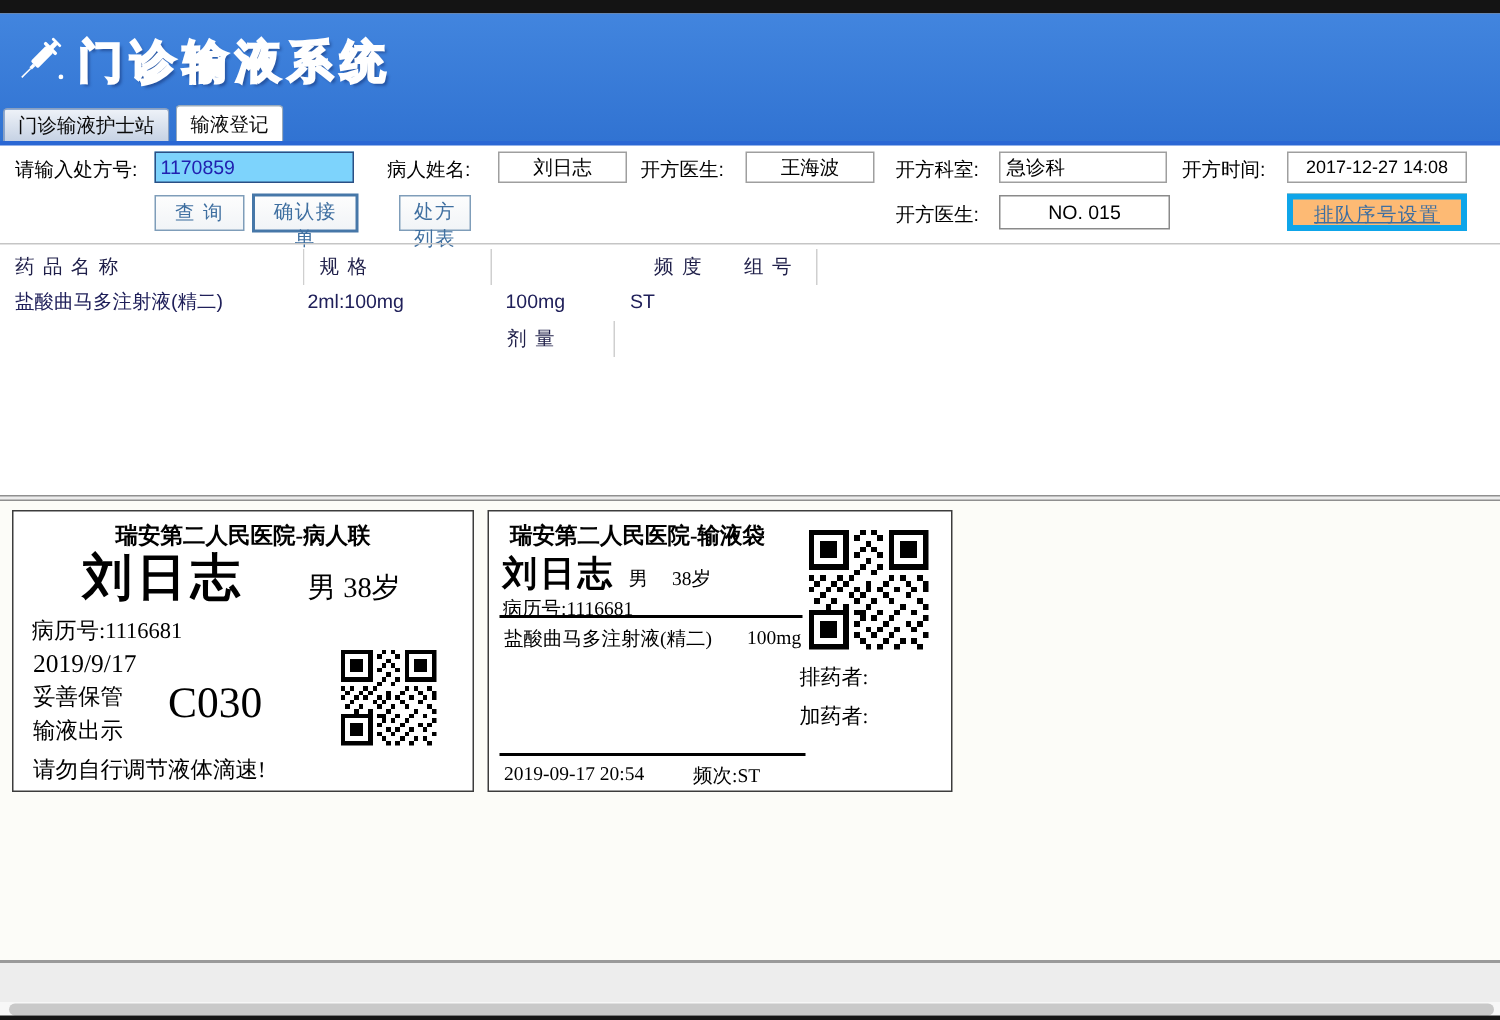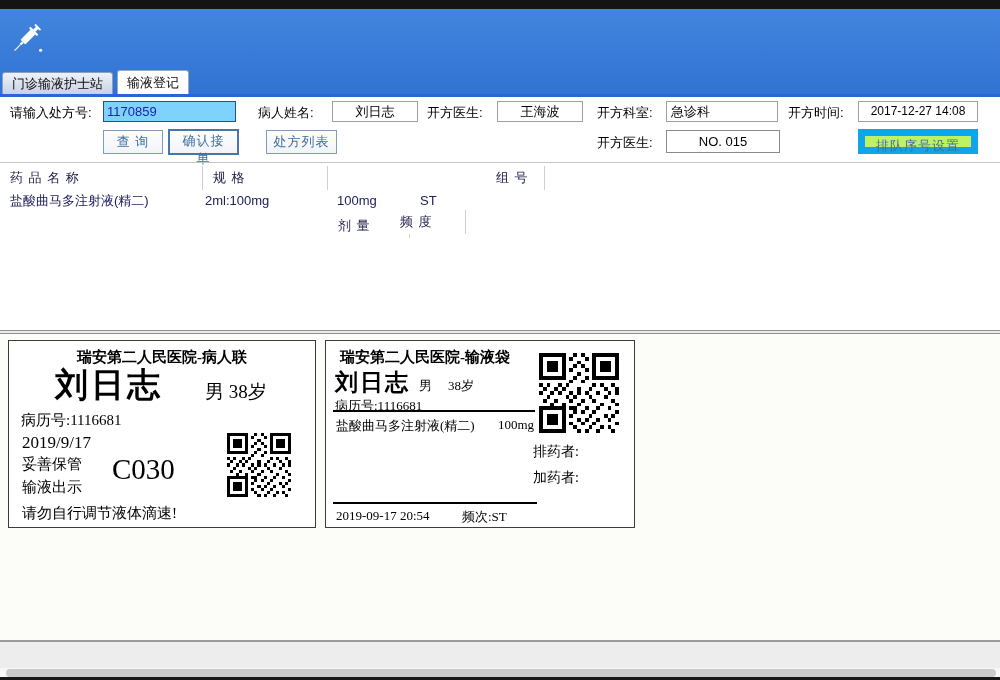--- a/index.html
+++ b/index.html
@@ -22,21 +22,21 @@
   
   .lbl{font-size:13px;line-height:18px;color:#000;white-space:nowrap;}
   .valbox{background:#fff;border:1px solid #9f9f9f;box-sizing:border-box;height:21px;
     line-height:19px;text-align:center;font-size:13px;overflow:hidden;}
   .rx-input{box-sizing:border-box;width:133px;height:21px;border:1px solid #2b4f84;
     padding:0 3px;font-size:13px;color:var(--rx-text);font-family:inherit;background:#7dd3fc;}
   .btn{box-sizing:border-box;background:linear-gradient(180deg,#fdfdfd,#f1f4f7);
     border:1px solid var(--accent-border);color:var(--btn-text);font-size:13px;
     font-family:inherit;cursor:pointer;letter-spacing:1px;}
   .btn-primary{border:2px solid var(--primary-border);}
-  .btn-blue{border:7px solid #0ea5e9;background:#bef264;}
+  .btn-blue{border:4px solid #0ea5e9;background:#fdba74;text-decoration:underline;}
   
   .tbl-topline{left:0;top:162px;width:1000px;height:0;border-top:1px solid #c5c5c5;}
   .hcell{top:166px;height:24px;line-height:24px;box-sizing:border-box;
     border-right:1px solid #cfcfcf;padding-left:10px;color:#20204a;font-size:13px;
     letter-spacing:1px;background:#fff;}
   .drow{left:0;top:191px;width:1000px;height:20px;}
   .dcell{position:absolute;top:0;height:20px;line-height:20px;color:#20205a;font-size:13px;white-space:nowrap;}
   
   .divider{left:0;top:330px;width:1000px;height:4px;box-sizing:border-box;
     border-top:1px solid #8f8f8f;border-bottom:1px solid #8f8f8f;background:#ececec;}
@@ -91,49 +91,50 @@
             <rect x="12.5" y="0.5" width="7" height="1.6" rx="0.6"></rect>
             <rect x="14.6" y="1.8" width="2.8" height="4" rx="0.5"></rect>
             <rect x="11" y="5.4" width="10" height="2" rx="0.8"></rect>
             <rect x="13" y="7" width="6" height="13" rx="1"></rect>
             <rect x="15" y="20" width="2" height="3"></rect>
             <rect x="15.6" y="23" width="0.9" height="7.5"></rect>
           </g>
           <circle cx="29" cy="26" r="1.4" fill="#fff"></circle>
         </svg>
       </span>
+      <span class="app-title">门诊输液系统</span>
     </div>
     <div class="tab tab-inactive">门诊输液护士站</div>
     <div class="tab tab-active">输液登记</div>
   </div>
   <div class="abs tab-line"></div>
 
   <div class="abs lbl" style="left:10px;top:104px;">请输入处方号:</div>
   <input class="abs rx-input" style="left: 103px; top: 101px;" value="1170859">
   <div class="abs lbl" style="left:258px;top:104px;">病人姓名:</div>
   <div class="abs valbox" style="left:332px;top:101px;width:86px;">刘日志</div>
   <div class="abs lbl" style="left:427px;top:104px;">开方医生:</div>
   <div class="abs valbox" style="left:497px;top:101px;width:86px;">王海波</div>
   <div class="abs lbl" style="left:597px;top:104px;">开方科室:</div>
   <div class="abs valbox" style="left:666px;top:101px;width:112px;text-align:left;padding-left:4px;">急诊科</div>
   <div class="abs lbl" style="left:788px;top:104px;">开方时间:</div>
   <div class="abs valbox" style="left:858px;top:101px;width:120px;font-size:12px;">2017-12-27 14:08</div>
 
   <button class="abs btn" style="left:103px;top:130px;width:60px;height:24px;">查 询</button>
   <button class="abs btn btn-primary" style="left:168px;top:129px;width:71px;height:26px;">确认接单</button>
-  <button class="abs btn" style="left:266px;top:130px;width:71px;height:24px;">处方列表</button>
+  <button class="abs btn" style="left:266px;top:130px;width:48px;height:24px;">处方列表</button>
   <div class="abs lbl" style="left:597px;top:134px;">开方医生:</div>
   <div class="abs valbox" style="left:666px;top:130px;width:114px;height:23px;line-height:21px;border-color:#8a8a8a;">NO. 015</div>
   <button class="abs btn btn-blue" style="left:858px;top:129px;width:120px;height:25px;">排队序号设置</button>
 
   <div class="abs tbl-topline"></div>
   <div class="abs hcell" style="left:0;width:203px;">药 品 名 称</div>
   <div class="abs hcell" style="left:203px;width:125px;">规 格</div>
   <div class="abs hcell" style="left:328px;width:82px;margin-top:48px;">剂 量</div>
-  <div class="abs hcell" style="left:390px;width:76px;margin-top:44px;">频 度</div>
+  <div class="abs hcell" style="left:426px;width:76px;">频 度</div>
   <div class="abs hcell" style="left:486px;width:59px;">组 号</div>
   <div class="abs drow">
     <span class="dcell" style="left:10px;">盐酸曲马多注射液(精二)</span>
     <span class="dcell" style="left:205px;">2ml:100mg</span>
     <span class="dcell" style="left:337px;">100mg</span>
     <span class="dcell" style="left:420px;">ST</span>
     <span class="dcell" style="left:495px;"></span>
   </div>
 
   <div class="abs divider"></div>

